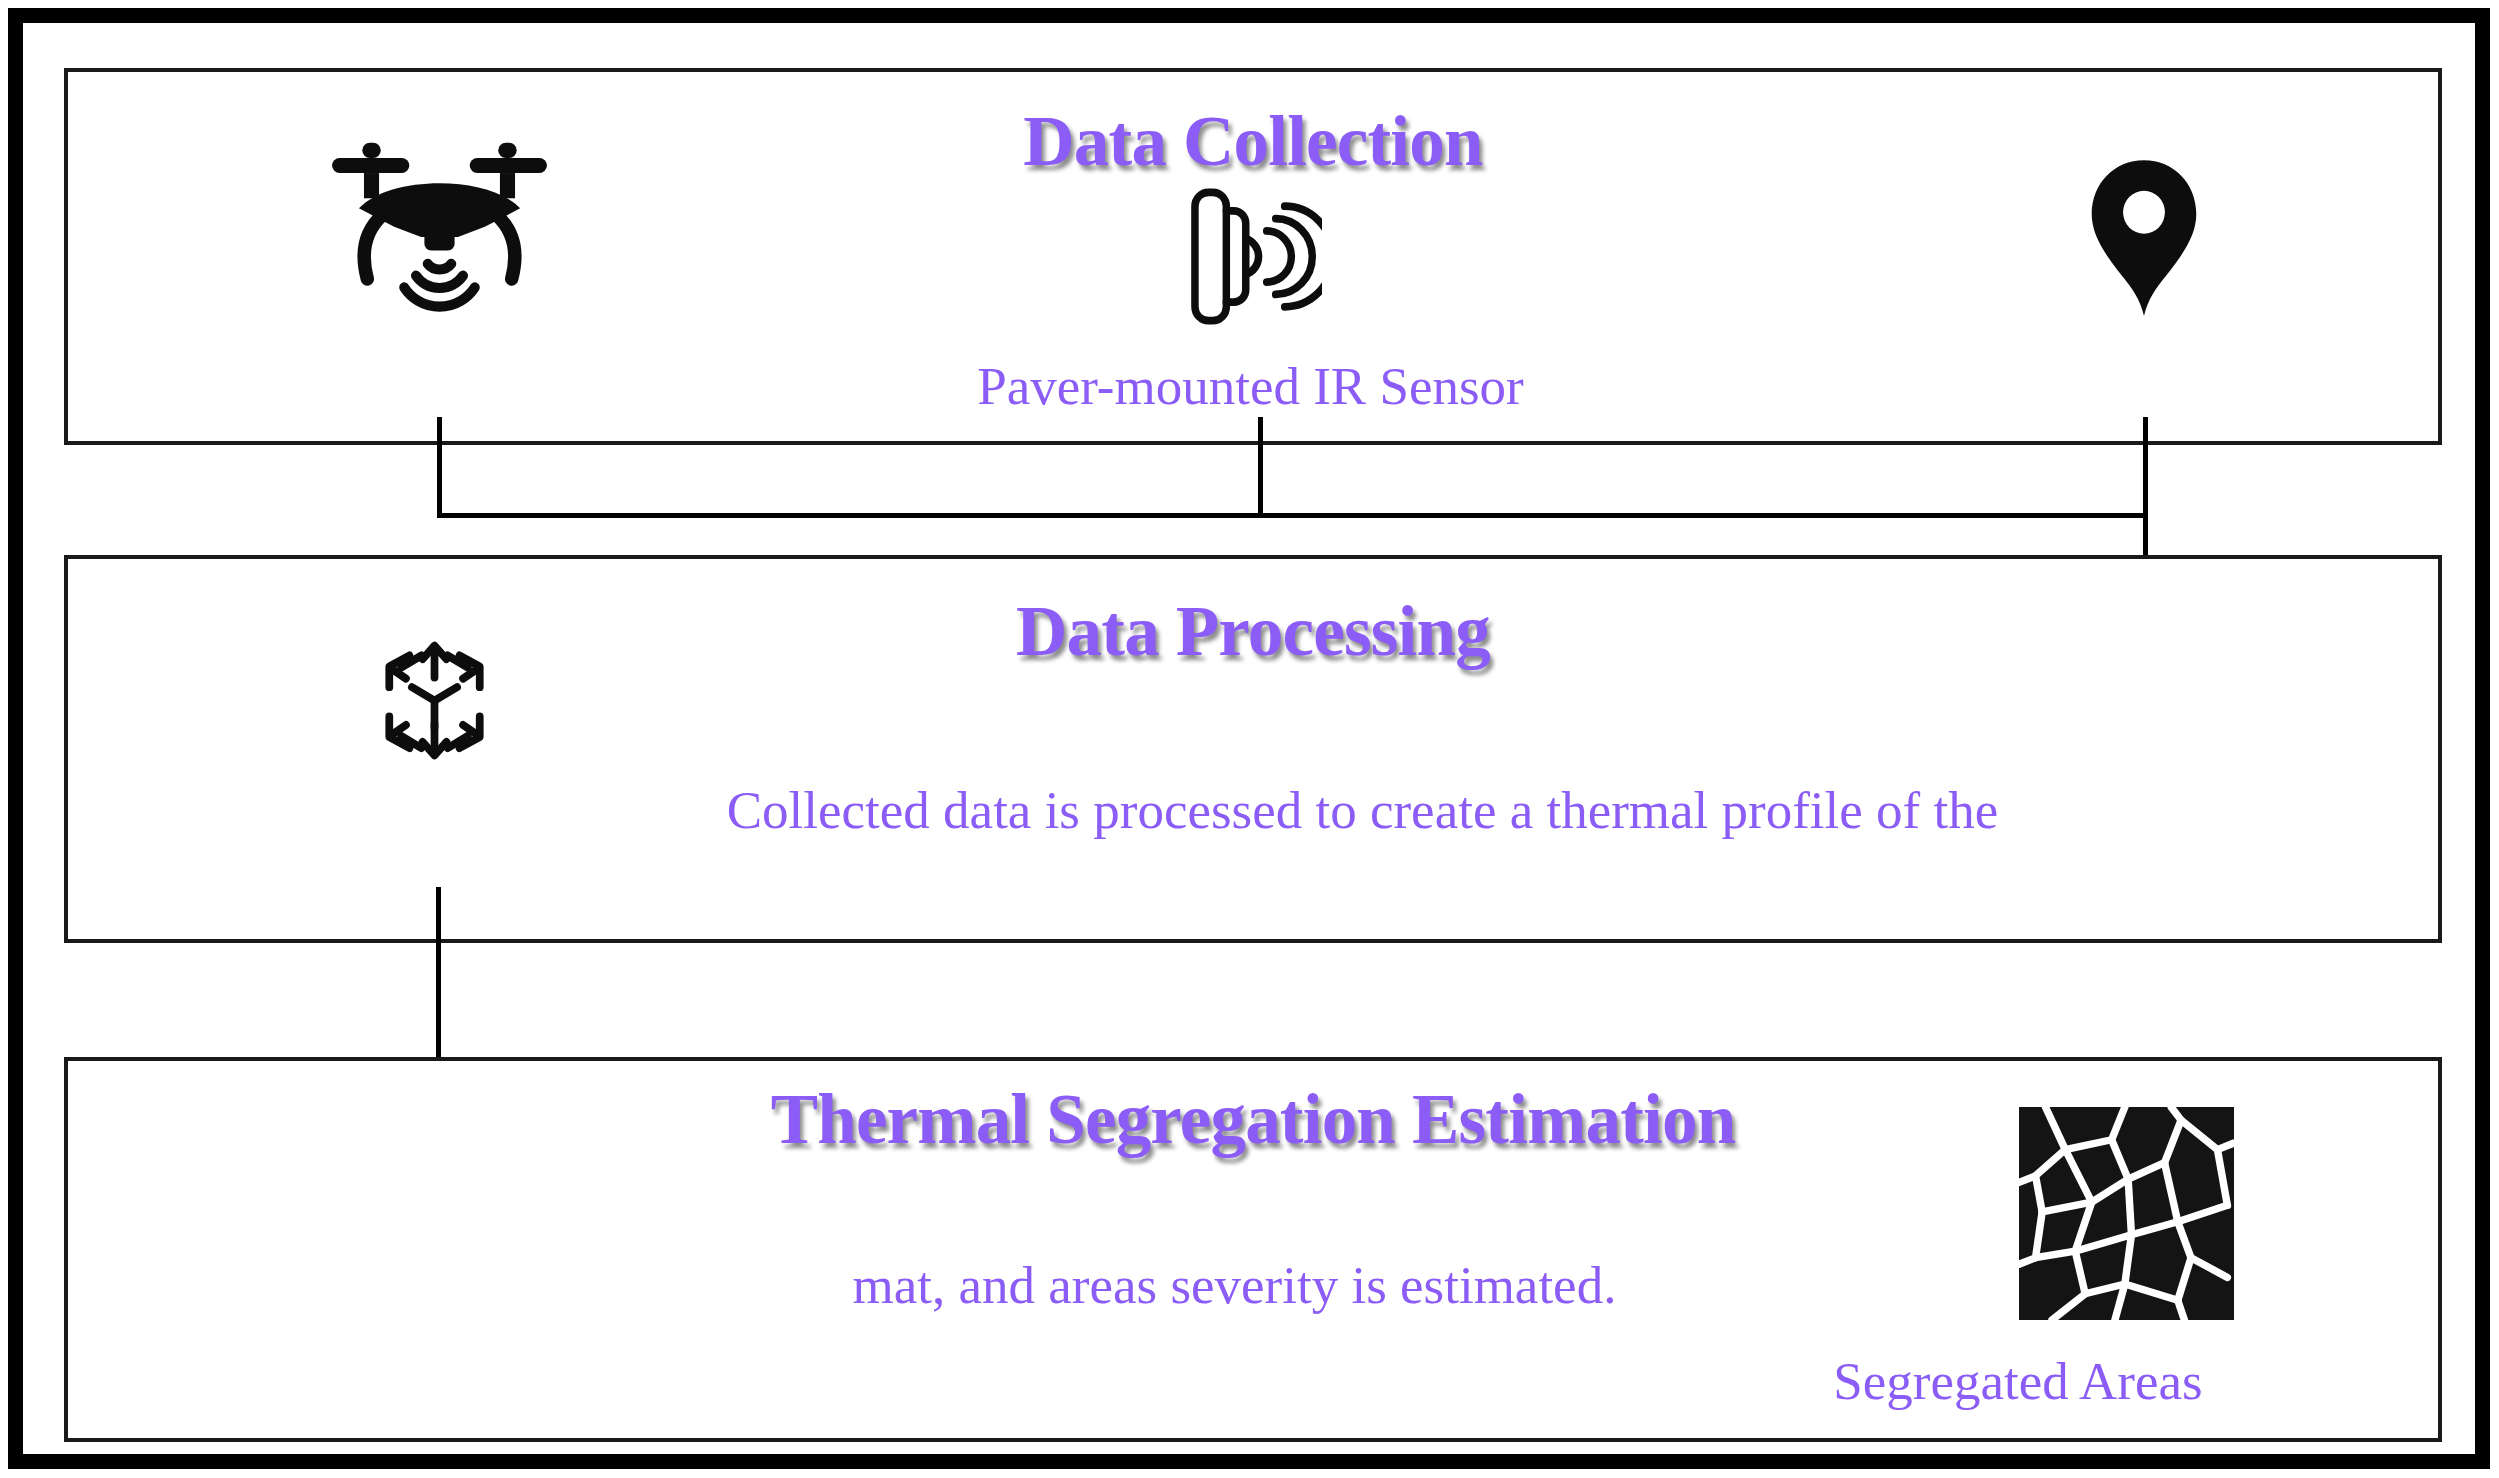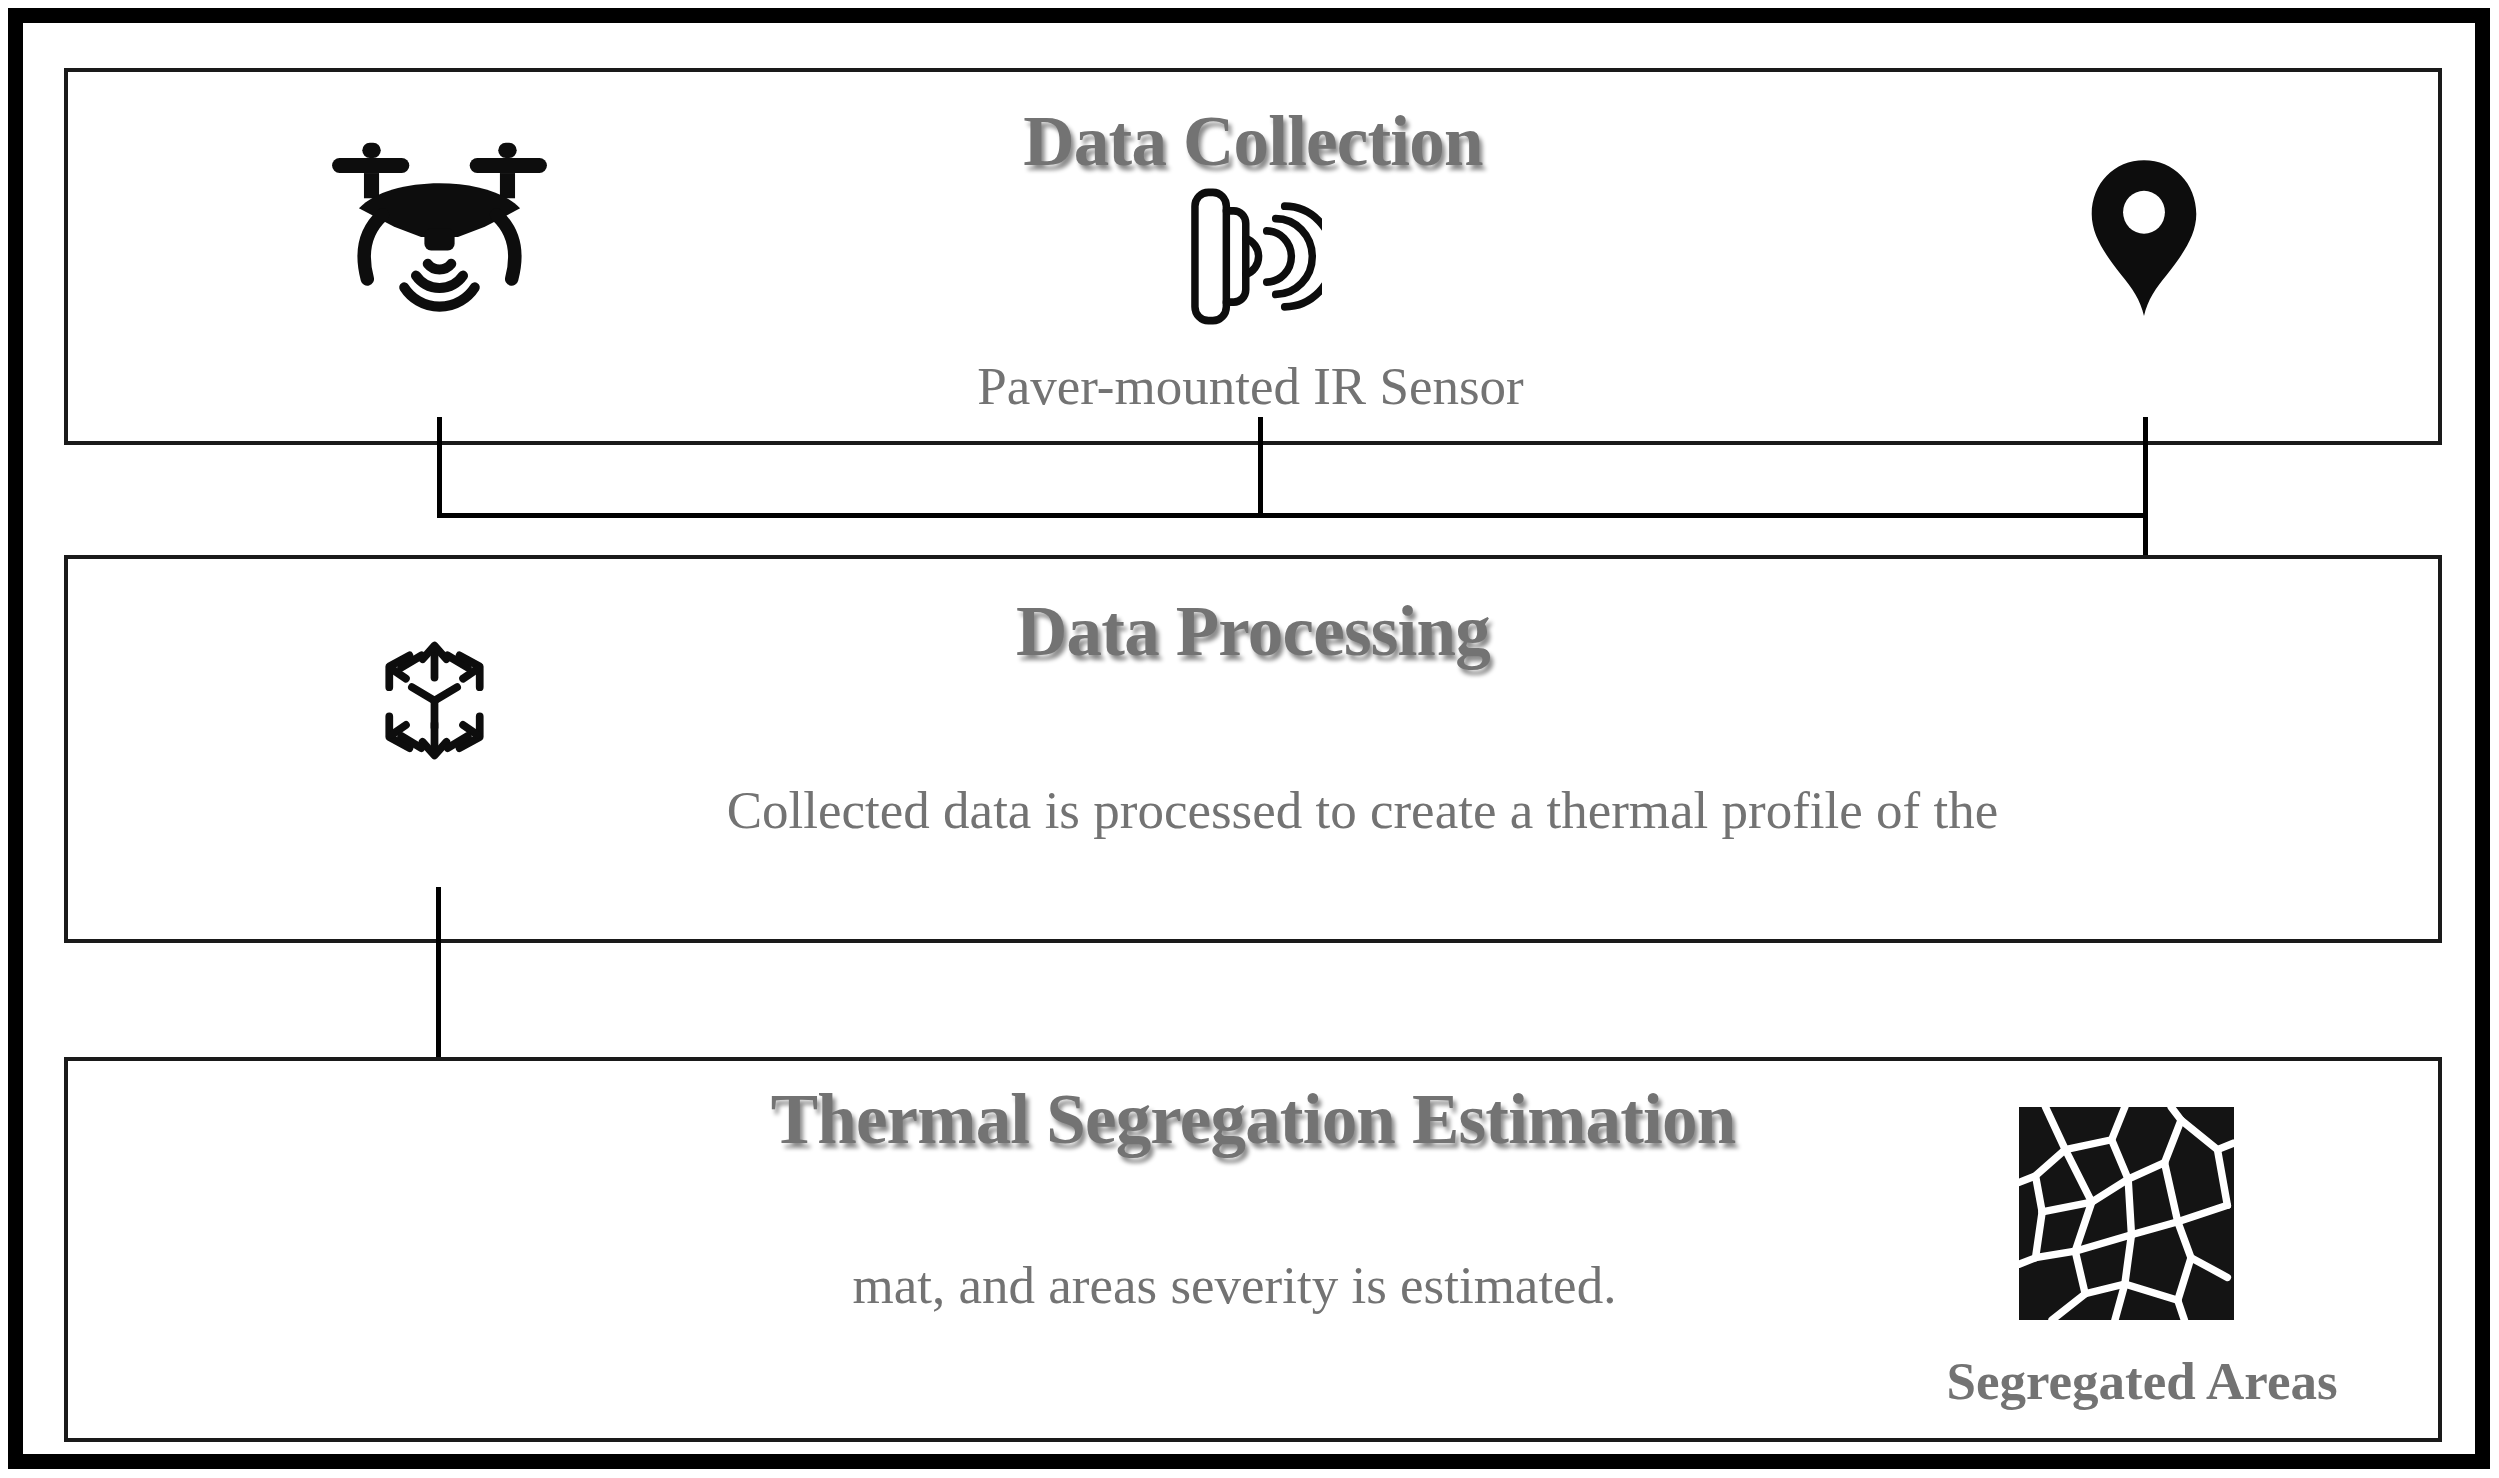--- a/index.html
+++ b/index.html
@@ -1,21 +1,21 @@
 <!DOCTYPE html>
 <html style="font-size:13.2px"><head>
 <meta charset="utf-8">
 <style>
   html,body{margin:0;padding:0;background:#ffffff;}
   .canvas{
     position:relative;
     width:2500px;height:1479px;
     background:#ffffff;
     font-family:"Liberation Serif","DejaVu Serif",serif;
-    color:#737373;
+    color:#8b5cf6;
     overflow:hidden;
   }
   .outer-frame{
     position:absolute;
     left:8.3px;top:8.3px;right:10px;bottom:10px;
     border:15px solid #000;
     background:#fff;
   }
   .stage-box{
     position:absolute;
@@ -189,16 +189,16 @@
         <path d="M96 70 L68 78"></path>
         <path d="M96 70 L104 92"></path>
         <path d="M104 92 L126 104"></path>
         <path d="M104 92 L96 118"></path>
         <path d="M96 118 L64 108"></path>
         <path d="M96 118 L100 130"></path>
         <path d="M64 108 L58 130"></path>
       </g>
     </svg>
   </div>
-  <div class="item-label" style="left:1894px;top:1352px;width:496px;font-weight:bold;">Segregated Areas</div>
+  <div class="item-label" style="left:1770px;top:1352px;width:496px;">Segregated Areas</div>
 
 </div>
 
 
 </body></html>

